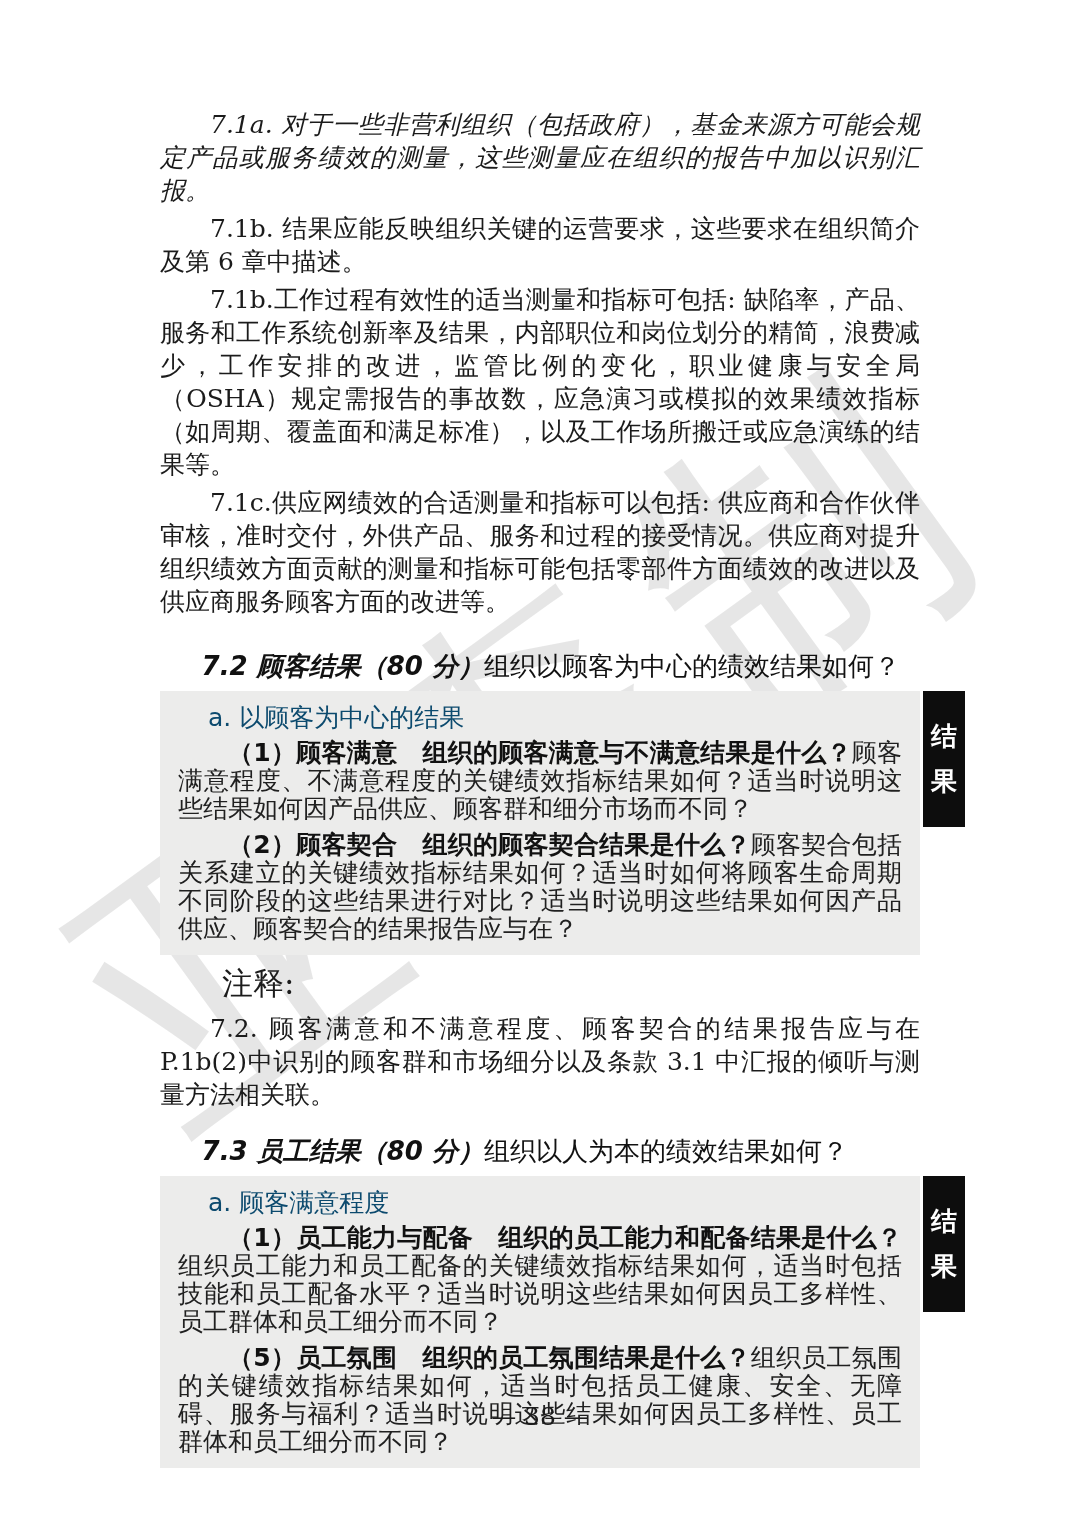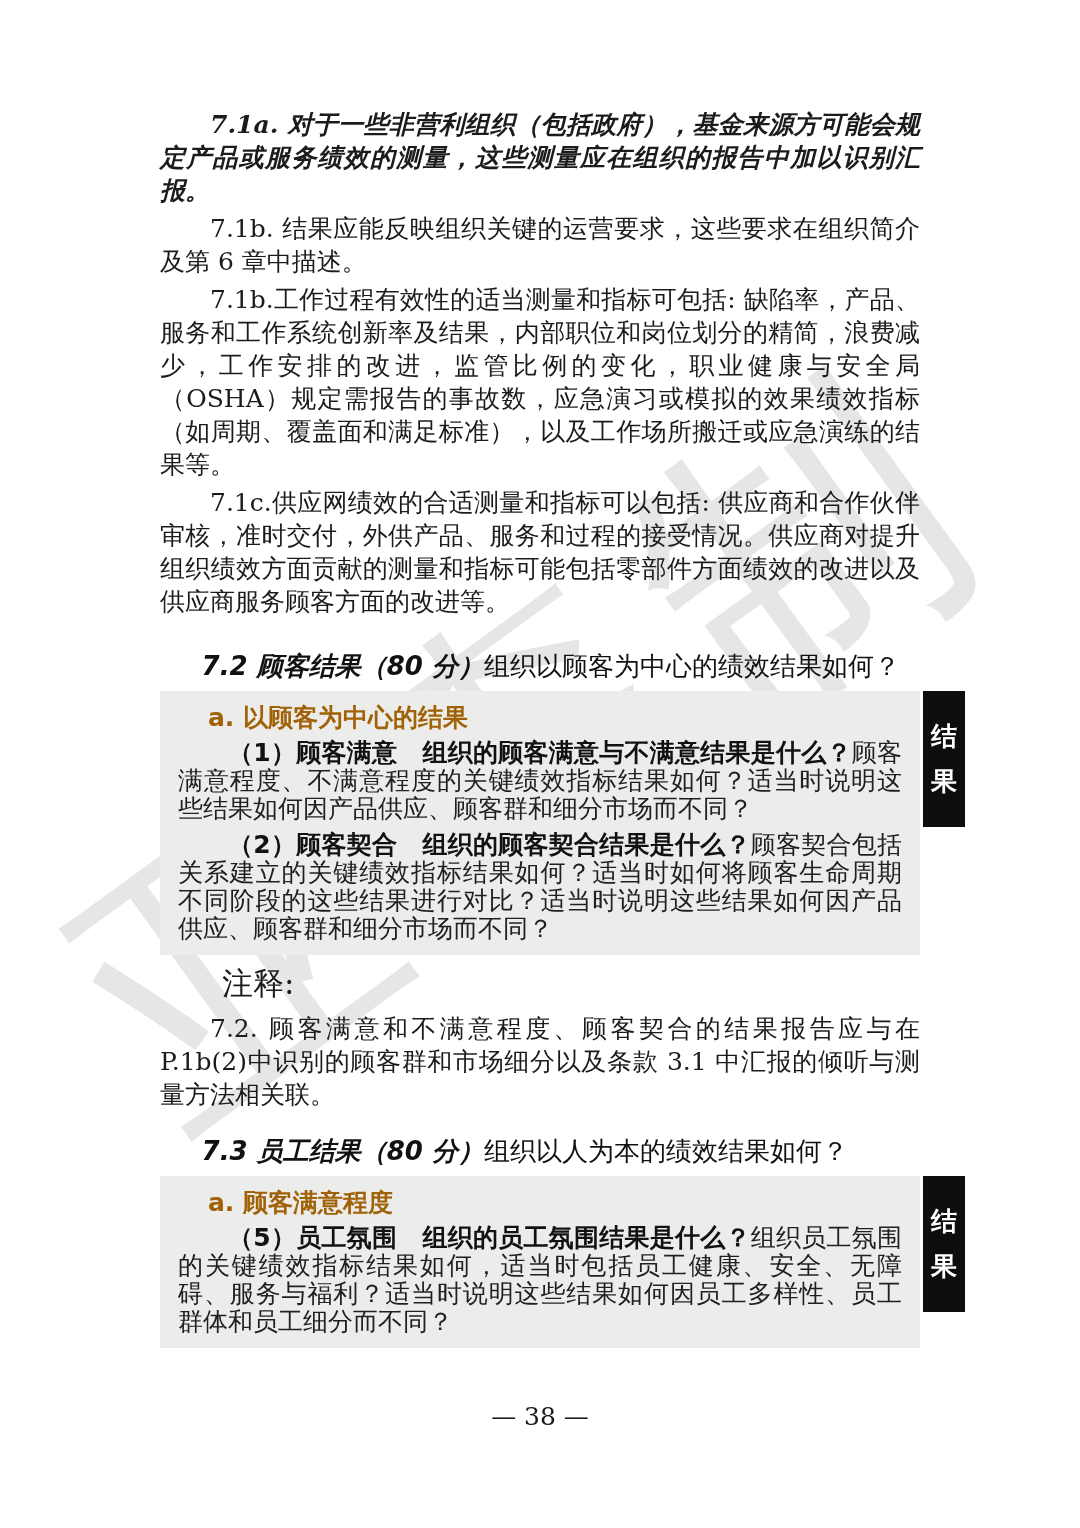--- a/index.html
+++ b/index.html
@@ -39,44 +39,44 @@
   }
   .note-para {
     font-family: "DejaVu Serif", serif;
     font-size: 25px;
     line-height: 33px;
     text-align: justify;
     text-indent: 2em;
     margin-bottom: 5px;
     color: #1b1b1b;
   }
-  .note-para.italic { font-style: italic; font-weight: bold; }
+  .note-para.italic { font-style: italic; }
   .spacer-lg { height: 26px; }
   .spacer-md { height: 18px; }
   .section-heading {
     font-size: 26px;
     line-height: 34px;
     text-indent: 1.6em;
     margin-bottom: 8px;
     color: #111;
   }
   .section-heading .h-bold { font-weight: bold; font-style: italic; }
   .section-heading .h-rest { font-weight: normal; font-family: "DejaVu Serif", serif; text-align: center; }
   .gray-box {
     position: relative;
     background: #ececeb;
     padding: 10px 18px 12px 18px;
   }
   .box-title {
-    font-weight: bold;
+    font-weight: normal;
     font-size: 25px;
     line-height: 34px;
     text-indent: 1.2em;
     margin-bottom: 4px;
-    color: #a16207;
+    color: #0c4a6e;
   }
   .box-item {
     font-size: 25px;
     line-height: 28px;
     text-align: justify;
     text-indent: 2em;
     margin-bottom: 8px;
     color: #202020;
   }
   .box-item:last-child { margin-bottom: 0; }
@@ -140,40 +140,43 @@
     <div class="gray-box">
       <div class="side-tab">
         <span>结</span>
         <span>果</span>
       </div>
       <div class="box-title">a. 以顾客为中心的结果</div>
       <p class="box-item">
         <span class="lead">（1）顾客满意　组织的顾客满意与不满意结果是什么？</span><span>顾客满意程度、不满意程度的关键绩效指标结果如何？适当时说明这些结果如何因产品供应、顾客群和细分市场而不同？</span>
       </p>
       <p class="box-item">
-        <span class="lead">（2）顾客契合　组织的顾客契合结果是什么？</span><span>顾客契合包括关系建立的关键绩效指标结果如何？适当时如何将顾客生命周期不同阶段的这些结果进行对比？适当时说明这些结果如何因产品供应、顾客群和细分市场而不同？</span>
+        <span class="lead">（2）顾客契合　组织的顾客契合结果是什么？</span><span>顾客契合包括关系建立的关键绩效指标结果如何？适当时如何将顾客生命周期不同阶段的这些结果进行对比？适当时说明这些结果如何因产品供应、顾客契合的结果报告应与在？</span>
       </p>
     </div>
 
     <div class="notes-label">注释:</div>
     <p class="note-para">7.2. 顾客满意和不满意程度、顾客契合的结果报告应与在 P.1b(2)中识别的顾客群和市场细分以及条款 3.1 中汇报的倾听与测量方法相关联。</p>
 
     <div class="spacer-md"></div>
 
     <div class="section-heading">
       <span class="h-bold">7.3 员工结果（80 分）</span><span class="h-rest">组织以人为本的绩效结果如何？</span>
     </div>
 
     <div class="gray-box">
       <div class="side-tab">
         <span>结</span>
         <span>果</span>
       </div>
       <div class="box-title">a. 顾客满意程度</div>
       <p class="box-item">
+        <span class="lead">（1）员工能力与配备　组织的员工能力和配备结果是什么？</span><span>组织员工能力和员工配备的关键绩效指标结果如何，适当时包括技能和员工配备水平？适当时说明这些结果如何因员工多样性、员工群体和员工细分而不同？</span>
+      </p>
+      <p class="box-item">
         <span class="lead">（5）员工氛围　组织的员工氛围结果是什么？</span><span>组织员工氛围的关键绩效指标结果如何，适当时包括员工健康、安全、无障碍、服务与福利？适当时说明这些结果如何因员工多样性、员工群体和员工细分而不同？</span>
       </p>
 
     </div>
 
   </div>
 
   <div class="page-number">— 38 —</div>
 
 </div>

